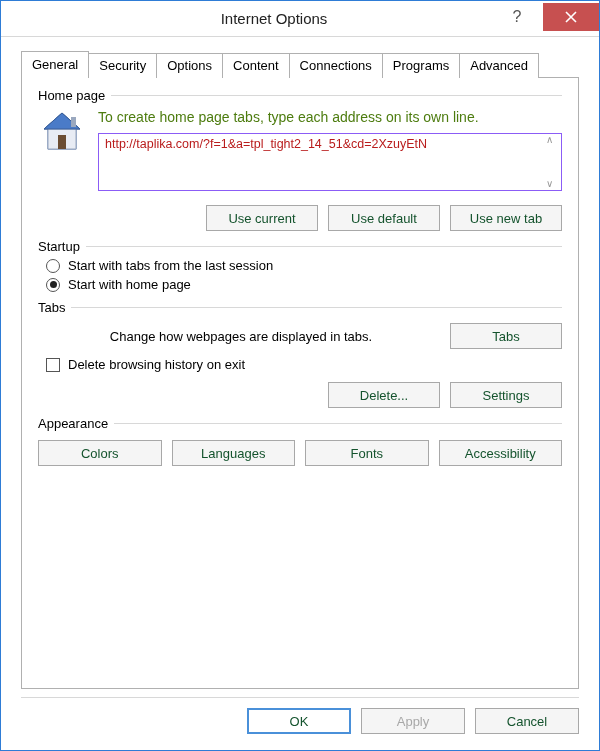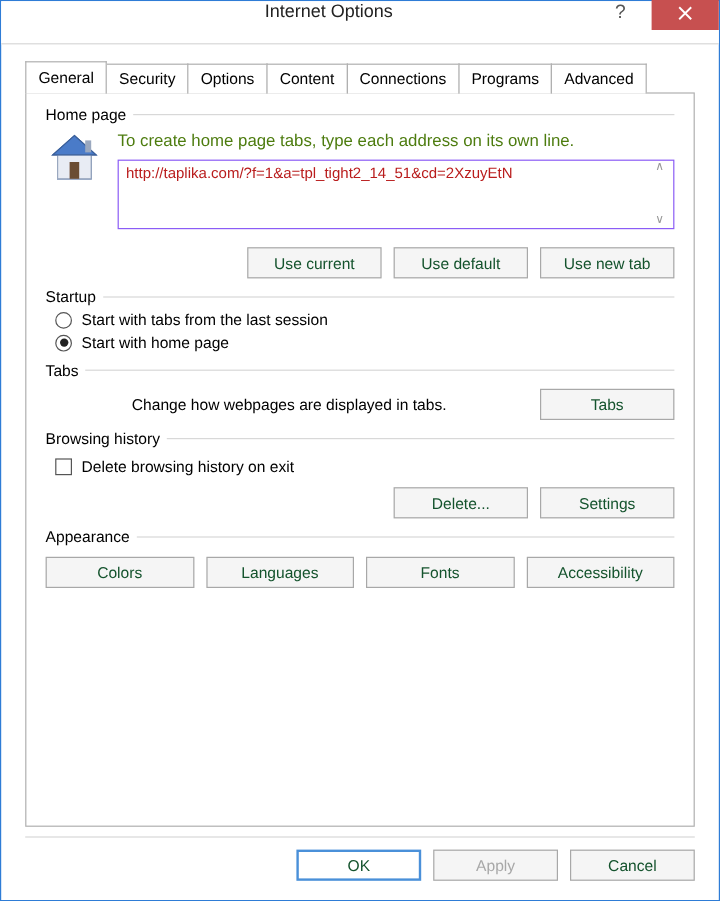--- a/index.html
+++ b/index.html
@@ -1,18 +1,18 @@
 <!DOCTYPE html>
 <html><head>
 <meta charset="utf-8">
 <style>
 * { box-sizing: border-box; font-family: 'Segoe UI', Tahoma, sans-serif; }
 body { margin: 0; background: #fff; }
 .window { width: 600px; height: 751px; border: 1px solid #2e7cd6; display: flex; flex-direction: column; background: #fff; }
-.titlebar { height: 36px; background: #fff; display: flex; border-bottom: 1px solid #d8d8d8; }
+.titlebar { height: 36px; background: #fff; display: flex; align-items: center; border-bottom: 1px solid #d8d8d8; }
 .titlebar-title { flex: 1; text-align: center; font-size: 15px; color: #222; }
 .titlebar-btn { width: 52px; height: 28px; display: flex; align-items: center; justify-content: center; margin-top:-4px; }
 .help-btn { color: #555; font-size: 16px; }
 .close-btn { background: #c75050; color: #fff; width: 56px; height: 28px; }
 .content { flex: 1; padding: 16px 20px 8px 20px; display: flex; flex-direction: column; }
 .tabs { display: flex; font-size: 13px; position: relative; z-index: 2; }
 .tab { border: 1px solid #b0b0b0; padding: 4px 10px 5px 10px; background: #fff; margin-right: -1px; border-bottom: none; cursor: default; }
 .tab.active { background: #fff; padding-top: 5px; padding-bottom: 6px; margin-top: -2px; position: relative; }
 .tab-panel { border: 1px solid #b0b0b0; flex: 1; padding: 10px 16px 14px 16px; position: relative; margin-top: -1px; z-index: 1; }
 .group-divider { display: flex; align-items: center; }
@@ -120,24 +120,20 @@
             <span class="label">Tabs</span>
             <span class="line"></span>
           </div>
         <div class="tabs-row" style="margin:8px 0 4px 8px">
           <div class="txt">Change how webpages are displayed in tabs.</div>
           <button class="btn">Tabs</button>
         </div>
       </div>
 
       <div class="section">
-        <div class="group-divider">
-            <span class="label">Browsing history</span>
-            <span class="line"></span>
-          </div>
         <div class="check-row" style="margin-top:8px">
           <span class="checkbox"></span>
           <span>Delete browsing history on exit</span>
         </div>
         <div class="btn-row right" style="margin-top:10px">
           <button class="btn">Delete...</button>
           <button class="btn">Settings</button>
         </div>
       </div>
 

